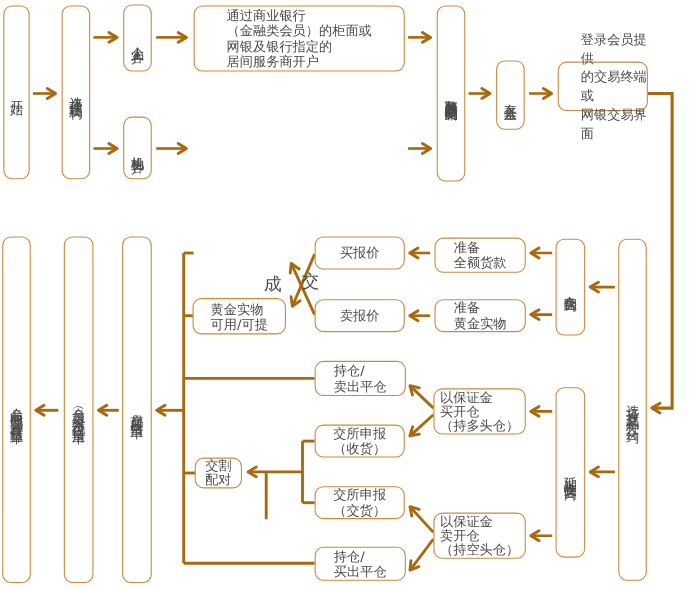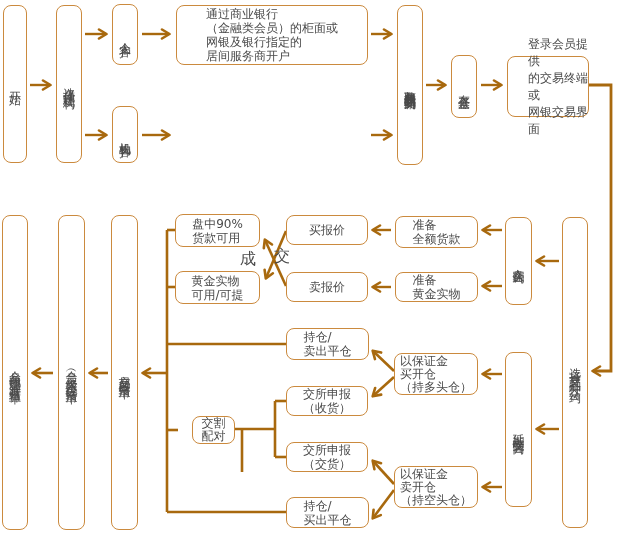--- a/index.html
+++ b/index.html
@@ -96,30 +96,28 @@
   <div class="box vbox" style="left:3px;top:5px;width:24px;height:158px;">开始</div>
   <div class="box vbox" style="left:56px;top:5px;width:26px;height:158px;">选择代理机构</div>
   <div class="box vbox" style="left:112px;top:4px;width:26px;height:61px;letter-spacing:1px;">个人客户</div>
   <div class="box vbox" style="left:112px;top:106px;width:26px;height:57px;letter-spacing:1px;">机构客户</div>
   <div class="box" style="left:176px;top:5px;width:192px;height:60px;">通过商业银行
 （金融类会员）的柜面或
 网银及银行指定的
 居间服务商开户</div>
   <div class="box vbox tight" style="left:397px;top:5px;width:26px;height:160px;">获取交易所的开户交易编码</div>
   <div class="box vbox" style="left:451px;top:55px;width:26px;height:63px;letter-spacing:1px;">存入基金</div>
-  <div class="box" style="left:507px;top:56px;width:82px;height:61px;line-height:17px;padding-left:20px;">登录会员提供
+  <div class="box" style="left:507px;top:56px;width:82px;height:45px;line-height:17px;padding-left:20px;">登录会员提供
 的交易终端或
 网银交易界面</div>
 
   <div class="box vbox" style="left:562px;top:217px;width:26px;height:311px;letter-spacing:3px;">选择交易品种︵合约︶</div>
   <div class="box vbox" style="left:505px;top:217px;width:27px;height:88px;letter-spacing:1px;">实盘合约</div>
   <div class="box vbox" style="left:505px;top:352px;width:27px;height:155px;">延期交收合同</div>
 
-  <div class="box" style="left:175px;top:214px;width:85px;height:33px;">盘中90%
-货款可用</div>
   <div class="box" style="left:175px;top:271px;width:85px;height:33px;">黄金实物
 可用/可提</div>
   <div class="box" style="left:286px;top:272px;width:82px;height:30px;">卖报价</div>
   <div class="box" style="left:286px;top:215px;width:82px;height:30px;">买报价</div>
   <div class="box" style="left:395px;top:216px;width:83px;height:32px;">准备
 全额货款</div>
   <div class="box" style="left:395px;top:272px;width:83px;height:30px;">准备
 黄金实物</div>
   <span class="lbl" style="left:240px;top:251px;">成</span>
   <span class="lbl" style="left:274px;top:248px;">交</span>
@@ -131,20 +129,20 @@
 卖开仓
 （持空头仓）</div>
   <div class="box" style="left:286px;top:328px;width:83px;height:32px;">持仓/
 卖出平仓</div>
   <div class="box" style="left:286px;top:386px;width:82px;height:30px;">交所申报
 （收货）</div>
   <div class="box" style="left:286px;top:442px;width:82px;height:30px;">交所申报
 （交货）</div>
   <div class="box" style="left:286px;top:497px;width:83px;height:31px;">持仓/
 买出平仓</div>
-  <div class="box" style="left:177px;top:416px;width:43px;height:28px;line-height:13px;margin-left:15px;">交割
+  <div class="box" style="left:177px;top:416px;width:43px;height:28px;line-height:13px;">交割
 配对</div>
 
   <div class="box vbox" style="left:111px;top:215px;width:27px;height:315px;">交易所日终清单</div>
   <div class="box vbox" style="left:58px;top:215px;width:27px;height:315px;">会员︵二级系统︶日终清单</div>
   <div class="box vbox" style="left:2px;top:215px;width:26px;height:315px;">会员向代理客户出具结算单</div>
 
 </div>
 
 </body></html>

